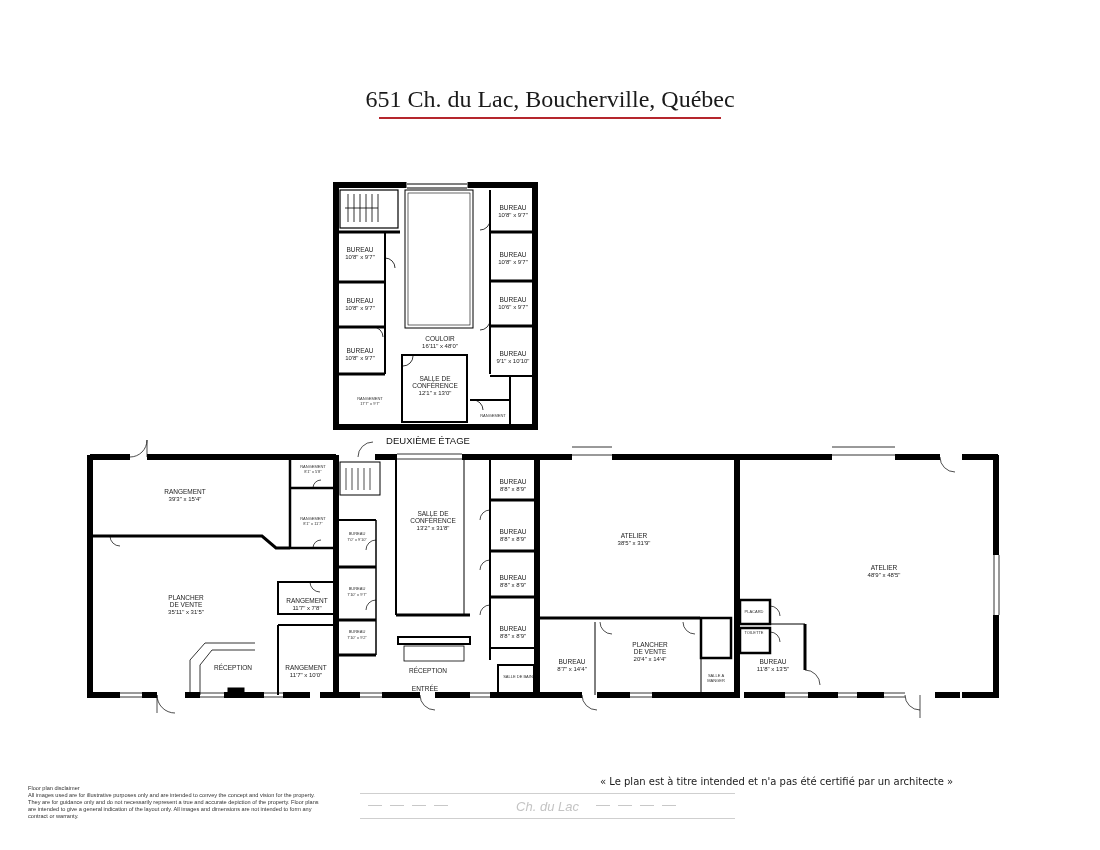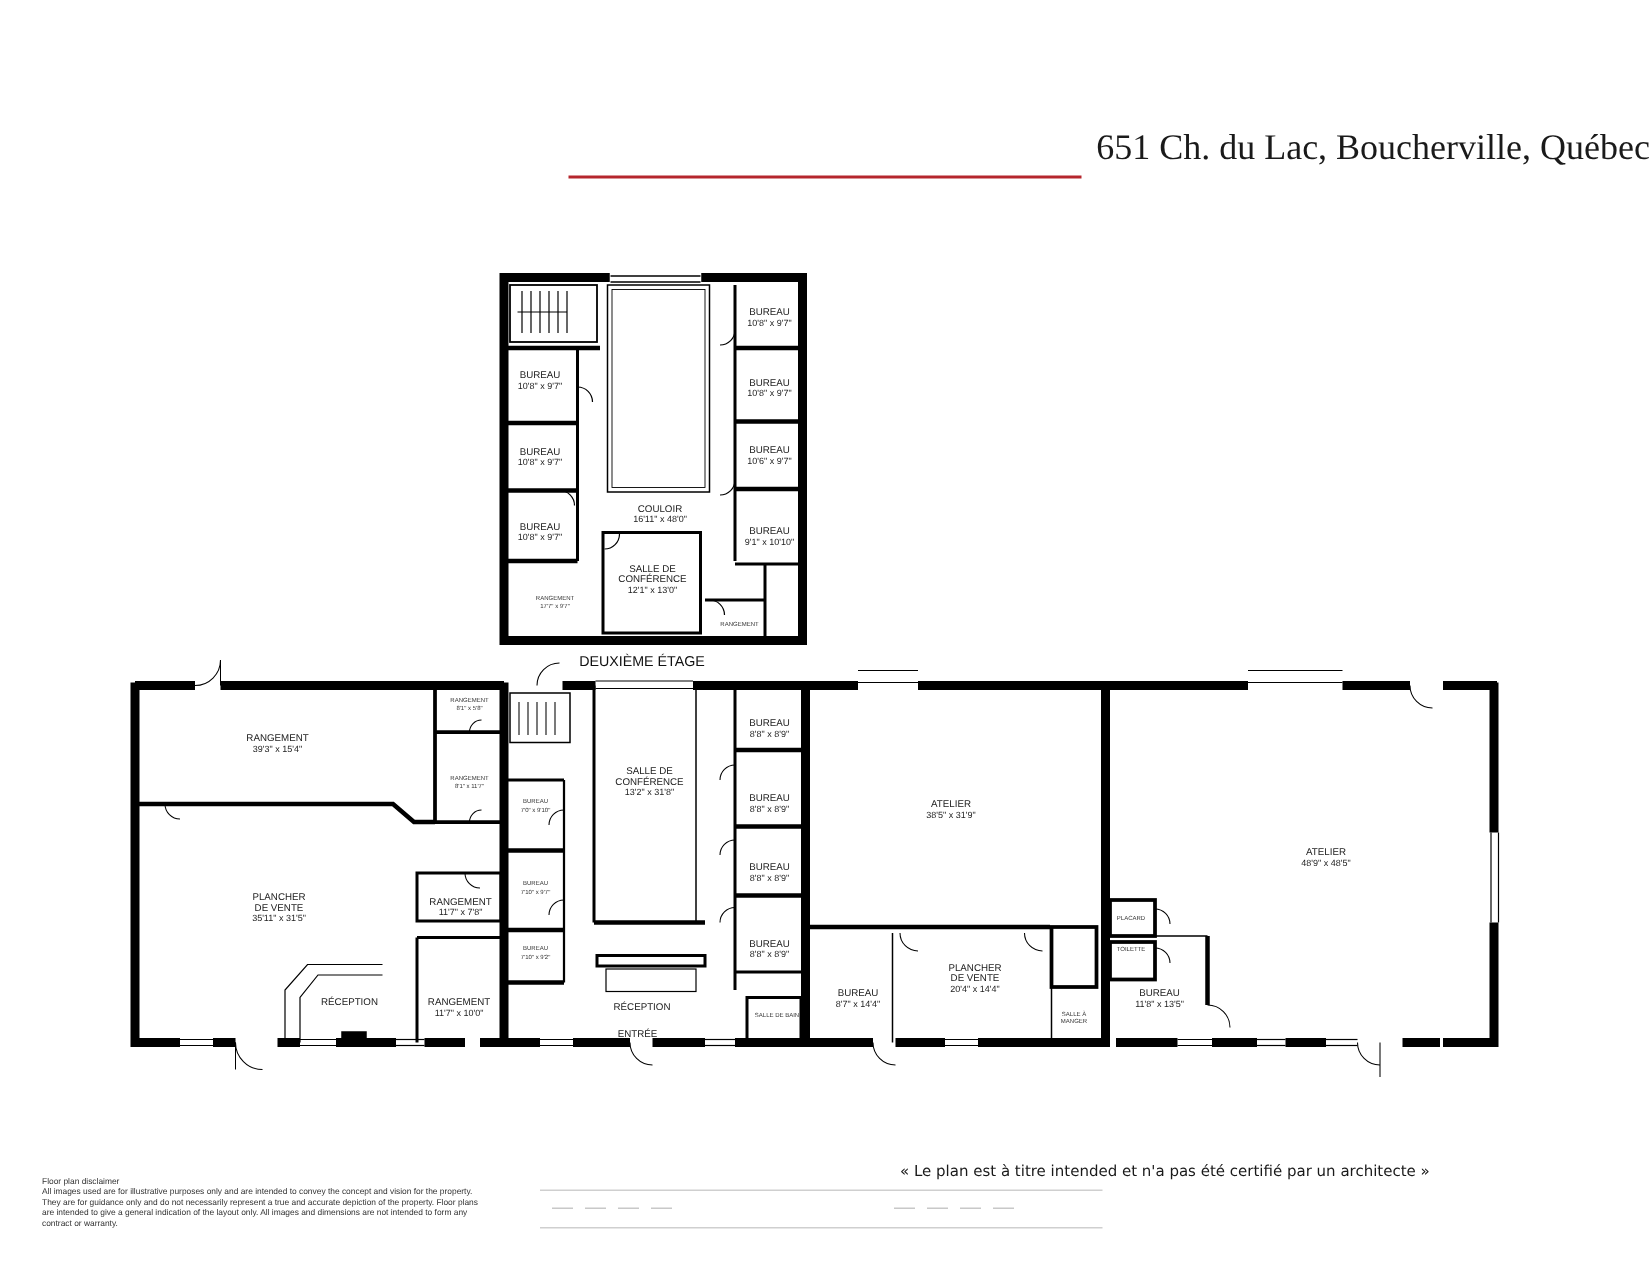--- a/index.html
+++ b/index.html
@@ -1,18 +1,18 @@
 <!DOCTYPE html>
 <html><head>
   <meta charset="utf-8">
   <style>
     html, body { margin: 0; padding: 0; background: #ffffff; }
     body { width: 1100px; height: 850px; position: relative; overflow: hidden; font-family: "Liberation Sans", sans-serif; }
     .title {
-      position: absolute; left: 0; width: 1100px; top: 86px; text-align: right;
+      position: absolute; left: 0; width: 1100px; top: 86px; text-align: center;
       font-family: "Liberation Serif", "DejaVu Serif", serif; font-size: 24px; color: #1a1a1a;
     }
     .title-rule { position: absolute; left: 379px; top: 117px; width: 342px; height: 2px; background: #b5262d; }
     svg.plan { position: absolute; left: 0; top: 0; }
     .room-label { font-family: "Liberation Sans", sans-serif; font-size: 6.5px; fill: #222; text-anchor: middle; }
     .room-dim { font-family: "Liberation Sans", sans-serif; font-size: 6px; fill: #222; text-anchor: middle; }
     .tiny { font-family: "Liberation Sans", sans-serif; font-size: 4px; fill: #333; text-anchor: middle; }
     .floor-label { font-family: "Liberation Sans", sans-serif; font-size: 9.5px; fill: #111; text-anchor: middle; }
     .disclaimer {
       position: absolute; left: 28px; top: 785px; width: 300px;
@@ -316,13 +316,14 @@
 
 <div class="street">
   <span class="dash" style="left:8px"></span>
     <span class="dash" style="left:30px"></span>
   <span class="dash" style="left:52px"></span>
     <span class="dash" style="left:74px"></span>
   <span class="dash" style="left:236px"></span>
     <span class="dash" style="left:258px"></span>
   <span class="dash" style="left:280px"></span>
     <span class="dash" style="left:302px"></span>
+  <div class="street-name">Ch. du Lac</div>
 </div>
 
 </body></html>

